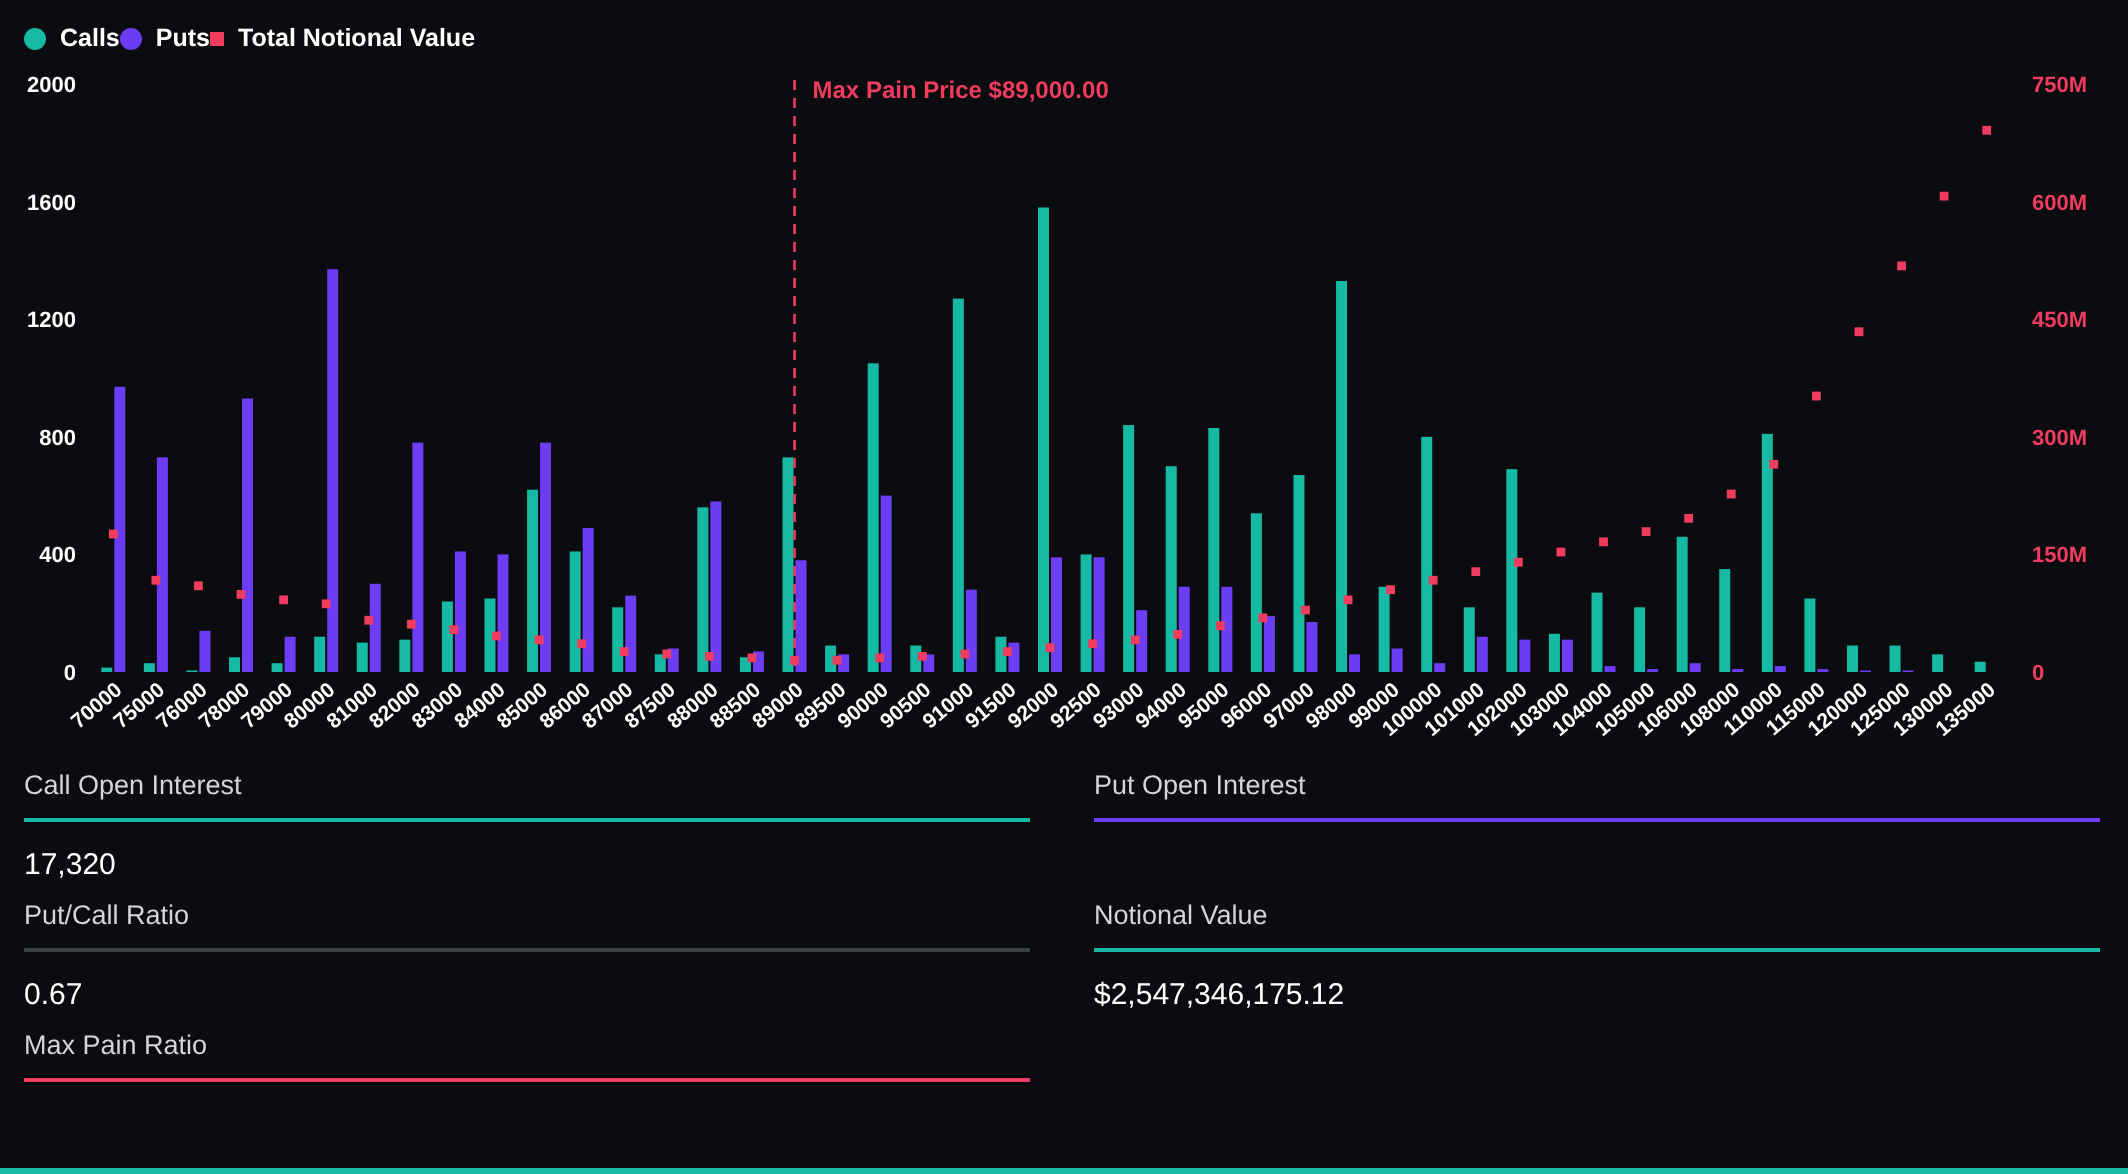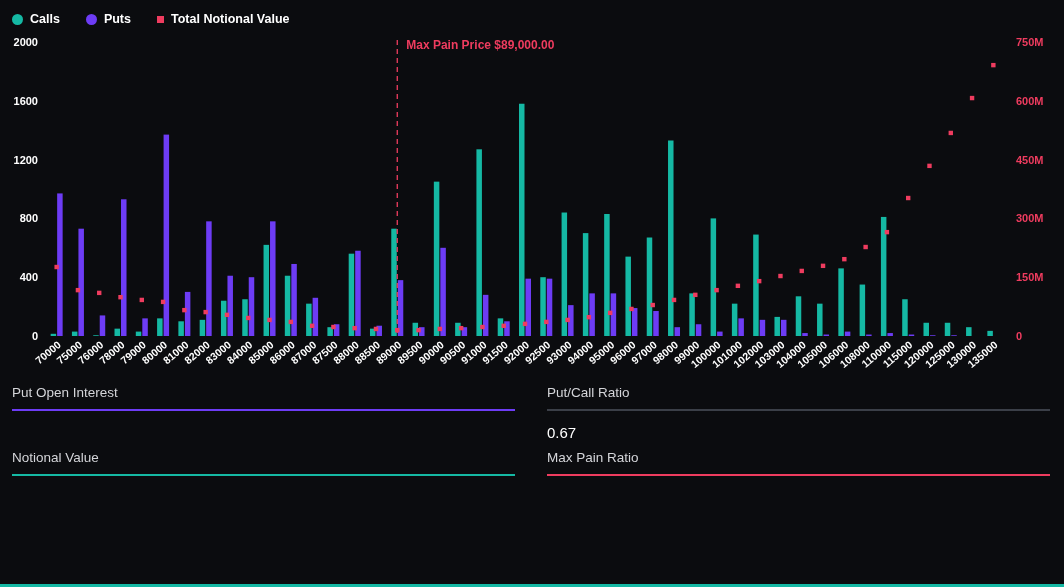--- a/index.html
+++ b/index.html
@@ -5,21 +5,21 @@
   * { margin: 0; padding: 0; box-sizing: border-box; }
   html, body { background: #0b0c0f; }
   body {
     width: 1064px; height: 587px;
     font-family: "Liberation Sans", sans-serif;
     overflow: hidden;
   }
   .page { position: relative; width: 1064px; height: 587px; }
 
   
-  .legend { display: flex; gap: 26px; height: 30px; padding: 8px 0 0 12px; }
+  .legend { display: flex; height: 30px; padding: 8px 0 0 12px; }
   .legend-item { display: flex; align-items: center; gap: 7px; cursor: pointer; }
   .marker.circle { width: 11px; height: 11px; border-radius: 50%; }
   .marker.square { width: 7px; height: 7px; }
   .legend-label { color: #ffffff; font-size: 12.5px; font-weight: bold; }
 
   
   svg { display: block; }
 
   
   .stats { display: grid; grid-template-columns: 1fr 1fr; column-gap: 32px; padding: 7px 14px 0 12px; }
@@ -249,31 +249,37 @@
         <text font-family="&quot;Liberation Sans&quot;, sans-serif" font-weight="bold" transform="translate(934.4888888888888,316) rotate(-40)" text-anchor="end" fill="#ffffff" font-size="10.5">120000</text>
         <text font-family="&quot;Liberation Sans&quot;, sans-serif" font-weight="bold" transform="translate(955.7777777777777,316) rotate(-40)" text-anchor="end" fill="#ffffff" font-size="10.5">125000</text>
         <text font-family="&quot;Liberation Sans&quot;, sans-serif" font-weight="bold" transform="translate(977.0666666666666,316) rotate(-40)" text-anchor="end" fill="#ffffff" font-size="10.5">130000</text>
         <text font-family="&quot;Liberation Sans&quot;, sans-serif" font-weight="bold" transform="translate(998.3555555555555,316) rotate(-40)" text-anchor="end" fill="#ffffff" font-size="10.5">135000</text>
       </g>
       <line x1="397.26666666666665" y1="10" x2="397.26666666666665" y2="306" stroke="#ef3c5f" stroke-width="1.3" stroke-dasharray="5 4"></line>
       <text font-family="&quot;Liberation Sans&quot;, sans-serif" font-weight="bold" x="406.26666666666665" y="19" text-anchor="start" fill="#ef3c5f" font-size="12">Max Pain Price $89,000.00</text>
     </svg>
   <div class="stats" id="stats">
       <div class="stat-card">
+        <div class="stat-label">Call Open Interest</div>
+        <div class="stat-underline" style="background:#15b9a4"></div>
+        <div class="stat-value">17,320</div>
+      </div>
+      <div class="stat-card">
         <div class="stat-label">Put Open Interest</div>
         <div class="stat-underline" style="background:#6d3cf5"></div>
       </div>
       <div class="stat-card">
         <div class="stat-label">Put/Call Ratio</div>
         <div class="stat-underline" style="background:#3b3f48"></div>
         <div class="stat-value">0.67</div>
       </div>
       <div class="stat-card">
         <div class="stat-label">Notional Value</div>
         <div class="stat-underline" style="background:#15b9a4"></div>
+        <div class="stat-value">$2,547,346,175.12</div>
       </div>
       <div class="stat-card">
         <div class="stat-label">Max Pain Ratio</div>
         <div class="stat-underline" style="background:#ef3c5f"></div>
       </div>
     </div>
   <div class="bottom-divider" id="bottom-divider" style="background: rgb(21, 185, 164);"></div>
 </div>
 
 </body></html>

